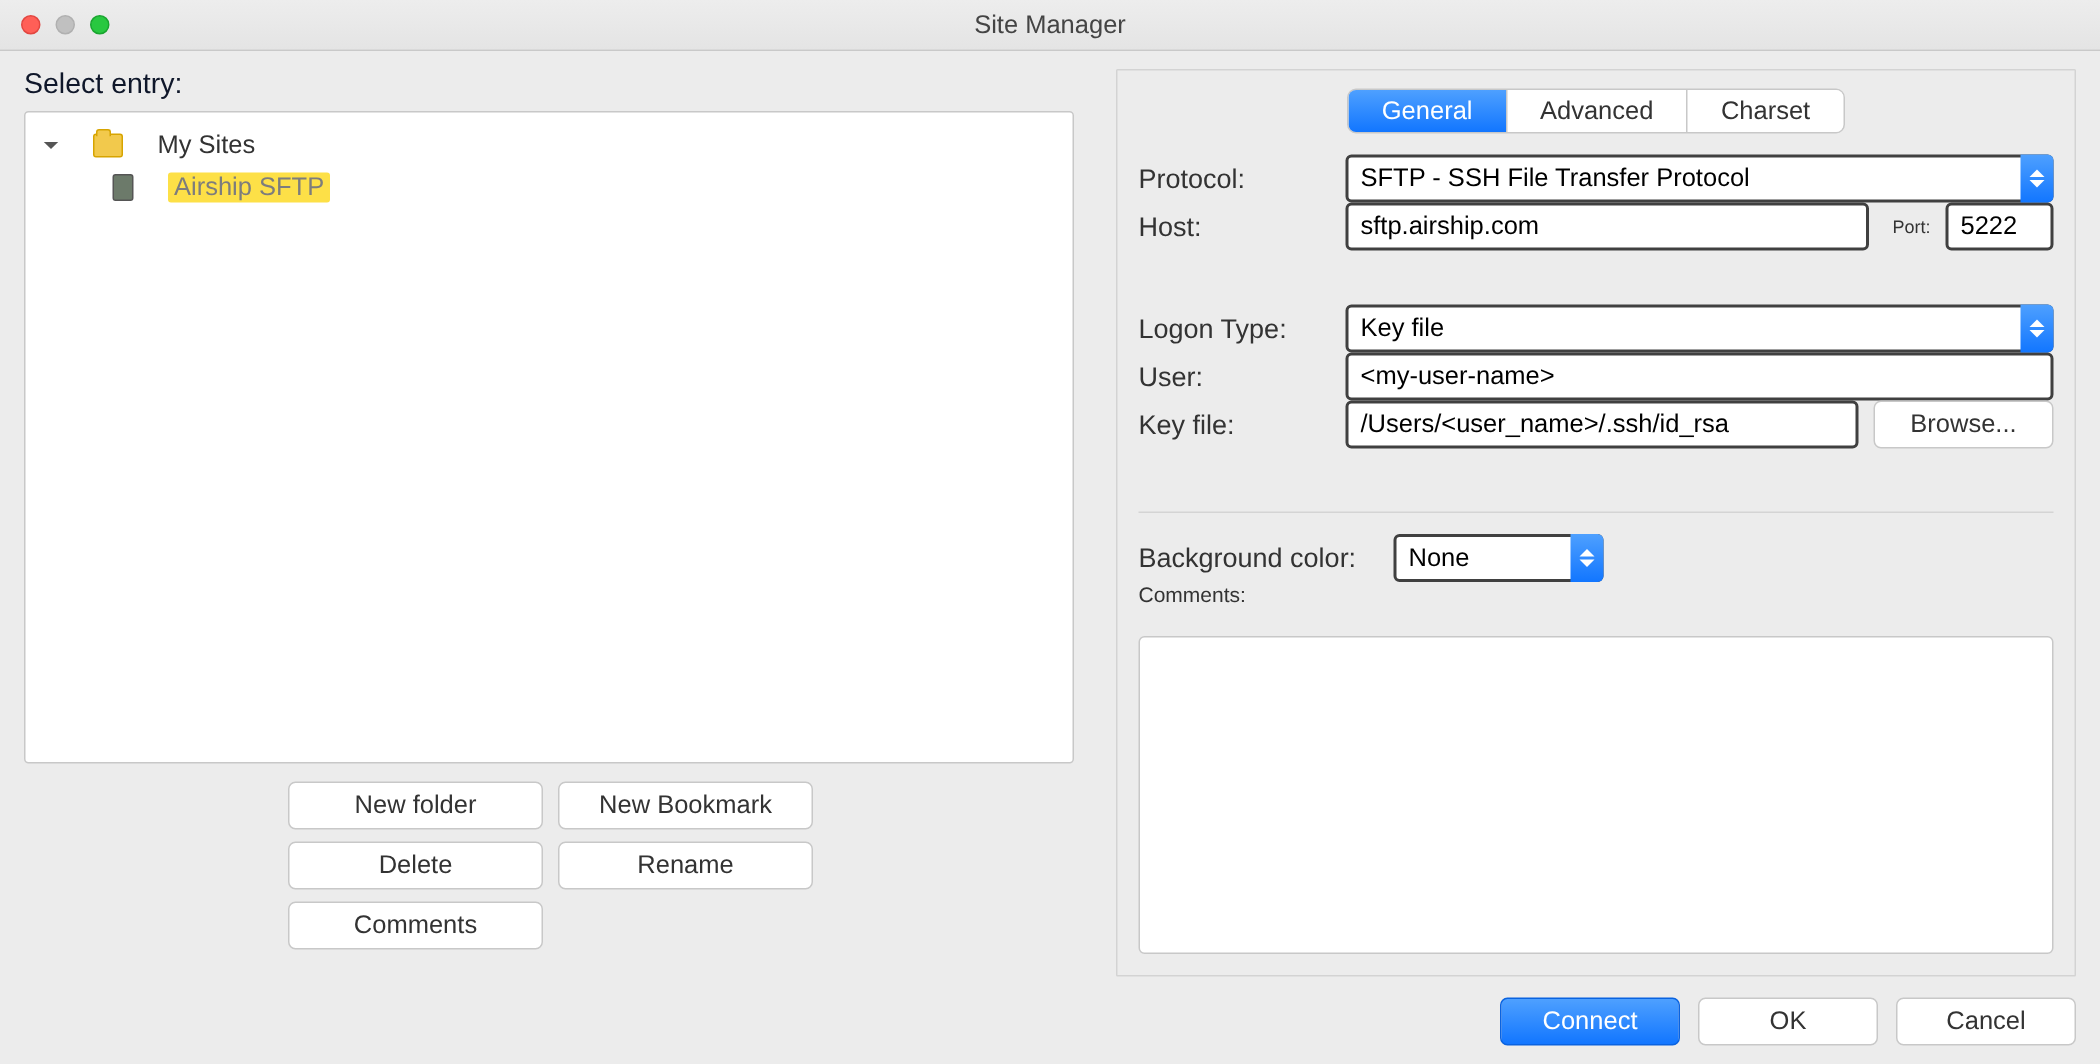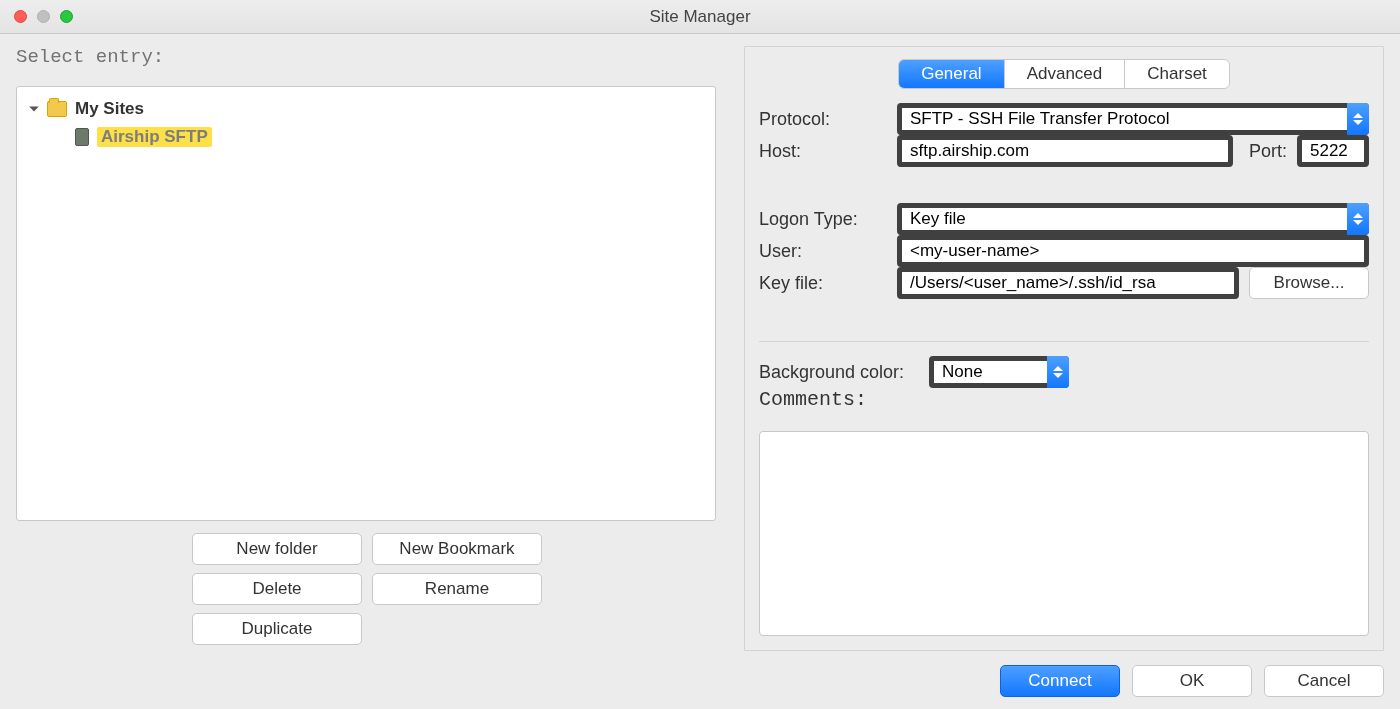--- a/index.html
+++ b/index.html
@@ -44,28 +44,28 @@
   .main-columns {
     display: flex;
     gap: 28px;
     flex: 1;
   }
   
   .left-pane {
     width: 700px;
     display:flex; flex-direction:column;
   }
-  .select-entry-label { font-size:19px; color:#737373; margin-bottom:18px;font-family:Liberation Mono, monospace;}
+  .select-entry-label { font-size:19px; color:#0f172a; margin-bottom:6px;}
   .tree {
     flex: 0 0 435px;
     background:#fff; border:1px solid #c8c8c8; border-radius:3px;
     padding: 8px 10px; overflow:auto;
   }
   .tree-row {
-    display:flex; align-items:center; gap:6px; height:28px;font-weight:bold;
+    display:flex; align-items:center; gap:21px; height:28px;
   }
   .tree-row.child { padding-left: 48px;}
   .disclosure {
     width:14px; height:14px; display:flex; align-items:center; justify-content:center;
   }
   .disclosure svg { width:12px; height:12px; fill:#555;}
   .folder-ico { width:20px; height:16px; background:#f2c94c; border:1px solid #d7a400; border-radius:2px; margin-right:2px; position:relative;}
   .folder-ico::before { content:""; position:absolute; top:-4px; left:1px; width:8px; height:4px; background:#f2c94c; border:1px solid #d7a400; border-bottom:none; border-radius:2px 2px 0 0;}
   .site-ico { width:14px; height:18px; background:#6c7a6a; border:1px solid #555; border-radius:2px; margin-right:2px;}
   .sel-text { background:#fde047; padding:0 4px; color:#7d7d7d; border-radius:2px;}
@@ -94,45 +94,45 @@
   }
   .tab {
     padding: 3px 22px; background:#fff; font-size:17px; border-left:1px solid #c8c8c8;
     display:flex; align-items:center; cursor:pointer;
   }
   .tab:first-child { border-left:none;}
   .tab.active { background: linear-gradient(#4ea0ff,#1276ff); color:#fff;}
   .form-row { display:flex; align-items:center; margin-bottom:0; gap:10px;}
   .lbl { width:128px; font-size:18px; color:#333;}
   input[type="text"] {
-    height:32px; background:#fff; border:5px solid #404040; border-radius:4px;
+    height:32px; background:#fff; border:2px solid #404040; border-radius:4px;
     padding: 0 8px; font-size:17px;
   }
   .select-wrap {
     position:relative; flex:1; display:flex;
   }
   .select-wrap input { flex:1; padding-right:30px; }
   .stepper {
     position:absolute; right:0; top:0; bottom:0; width:22px;
     background:linear-gradient(#4ea0ff,#1276ff); border-radius:0 4px 4px 0;
     display:flex; flex-direction:column; align-items:center; justify-content:center;
   }
   .stepper::before,.stepper::after {
     content:""; border-left:5px solid transparent; border-right:5px solid transparent;
   }
   .stepper::before { border-bottom:5px solid #fff; margin-bottom:2px;}
   .stepper::after { border-top:5px solid #fff;}
   .host-input { flex:1; }
-  .port-label { margin-left:6px; font-size:18px;}
+  .port-label { margin-left:6px; font-size:12px;}
   .port-input { width:72px; }
   .divider-gap { height:36px;}
   .bg-color-row .lbl { width:160px;}
   .bg-color-select { width:140px; position:relative; }
   .bg-color-select input { width:100%; padding-right:30px;}
-  .comments-label { font-size:20px; margin-bottom:20px;font-family:Liberation Mono, monospace;}
+  .comments-label { font-size:14px; margin-bottom:20px;}
   .comments {
       flex:1;
     width:100%; min-height:120px; background:#fff; border:1px solid #c8c8c8; border-radius:4px; resize:none;
     font-size:17px; padding:6px;
   }
   hr.sep { border:none; border-top:1px solid #d4d4d4; margin: 6px 0 14px 0;}
   .footer-buttons {
     display:flex; justify-content:flex-end; gap:12px; padding-top:14px;align-items:center;
   }
   .btn.primary { background:linear-gradient(#4ea0ff,#1276ff); color:#fff; border:1px solid #0a63e0;}
@@ -169,21 +169,21 @@
           <div class="tree-row child">
             <span class="site-ico"></span>
             <span class="sel-text">Airship SFTP</span>
           </div>
         </div>
         <div class="btn-grid">
           <button class="btn">New folder</button>
           <button class="btn">New Bookmark</button>
           <button class="btn">Delete</button>
           <button class="btn">Rename</button>
-          <button class="btn">Duplicate</button>
+          <button class="btn">Comments</button>
         </div>
       </div>
 
       <div class="right-pane">
         <div class="tab-strip">
           <div class="tab active">General</div>
           <div class="tab">Advanced</div>
           <div class="tab">Charset</div>
         </div>
 

